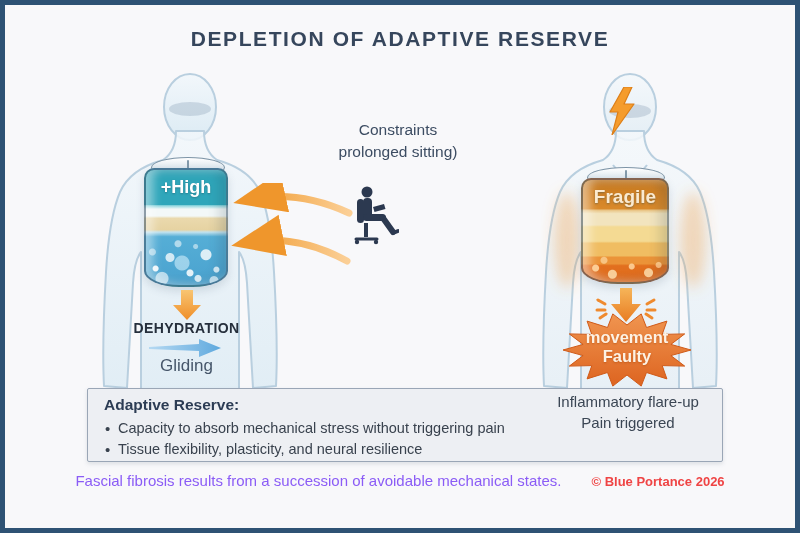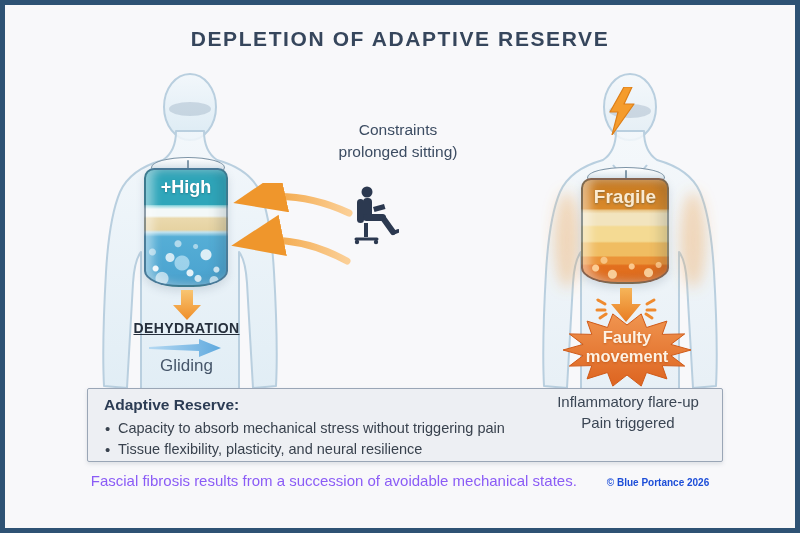--- a/index.html
+++ b/index.html
@@ -67,21 +67,21 @@
     background:linear-gradient(180deg,#ffffff,#dbe5ec 55%,#b9c9d6);
     border:1.5px solid #7d94a6;
   }
   .cap::before{
     content:""; position:absolute; left:50%; top:12%; width:2px; height:76%;
     background:#8299aa; transform:translateX(-50%); border-radius:1px;
   }
   
   .dehydration{
     left:114px; top:315px; width:135px; text-align:center;
-    font-size:14px; font-weight:700; letter-spacing:.4px; color:#262f3c;text-decoration:underline;
+    font-size:14px; font-weight:700; letter-spacing:.4px; color:#262f3c;
   }
   .gliding{
     left:114px; top:351px; width:135px; text-align:center;
     font-size:17px; color:#46566a;
   }
   .flareup{
     left:518px; top:386px; width:210px; text-align:center;
     font-size:15px; line-height:21px; color:#3b4654; z-index:6;
   }
   .burst-text{
@@ -103,21 +103,21 @@
   }
   .info-list li::before{
     content:"\2022"; position:absolute; left:1px; top:0; color:#39424e; font-size:15px;
   }
   
   .caption-row{
     left:0; right:0; top:467px; display:flex; justify-content:center;
     align-items:baseline; gap:12px;
   }
   .caption{font-size:15px; color:#8b5cf6;}
-  .copyright{font-size:10px; font-weight:700; color:#1d4ed8;margin-left:18px;}
+  .copyright{font-size:13px; font-weight:700; color:#ef4444;margin-left:18px;}
   svg{display:block;}
 </style>
 </head>
 <body>
 
 <div class="page">
 
   <div class="abs title">DEPLETION OF ADAPTIVE RESERVE</div>
 
   <svg class="abs" style="left:50px;top:60px" width="270" height="345" viewBox="0 0 270 345">
@@ -255,22 +255,22 @@
     <defs>
         <linearGradient id="sb" x1="0" y1="0" x2="0" y2="1">
       <stop offset="0" stop-color="#f0955082"></stop>
           <stop offset="0" stop-color="#f09550"></stop>
       <stop offset="1" stop-color="#dd6420"></stop>
         </linearGradient>
       </defs>
     <polygon fill="url(#sb)" stroke="#d05a18" stroke-width="1" points="64.0,0.0 43.9,5.6 57.7,16.1 35.2,15.6 39.9,28.9 19.5,22.5 14.2,36.1 0.0,25.0 -14.2,36.1 -19.5,22.5 -39.9,28.9 -35.2,15.6 -57.7,16.1 -43.9,5.6 -64.0,0.0 -43.9,-5.6 -57.7,-16.1 -35.2,-15.6 -39.9,-28.9 -19.5,-22.5 -14.2,-36.1 -0.0,-25.0 14.2,-36.1 19.5,-22.5 39.9,-28.9 35.2,-15.6 57.7,-16.1 43.9,-5.6"></polygon>
   </svg>
   <div class="abs burst-text">
+    <div>movement</div>
     <div>Faulty</div>
-    <div>movement</div>
   </div>
 
   <div class="abs flareup">
     <div>Inflammatory flare-up</div>
     <div>Pain triggered</div>
   </div>
 
   <div class="abs info-box">
     <div class="info-heading">Adaptive Reserve:</div>
     <ul class="info-list">

